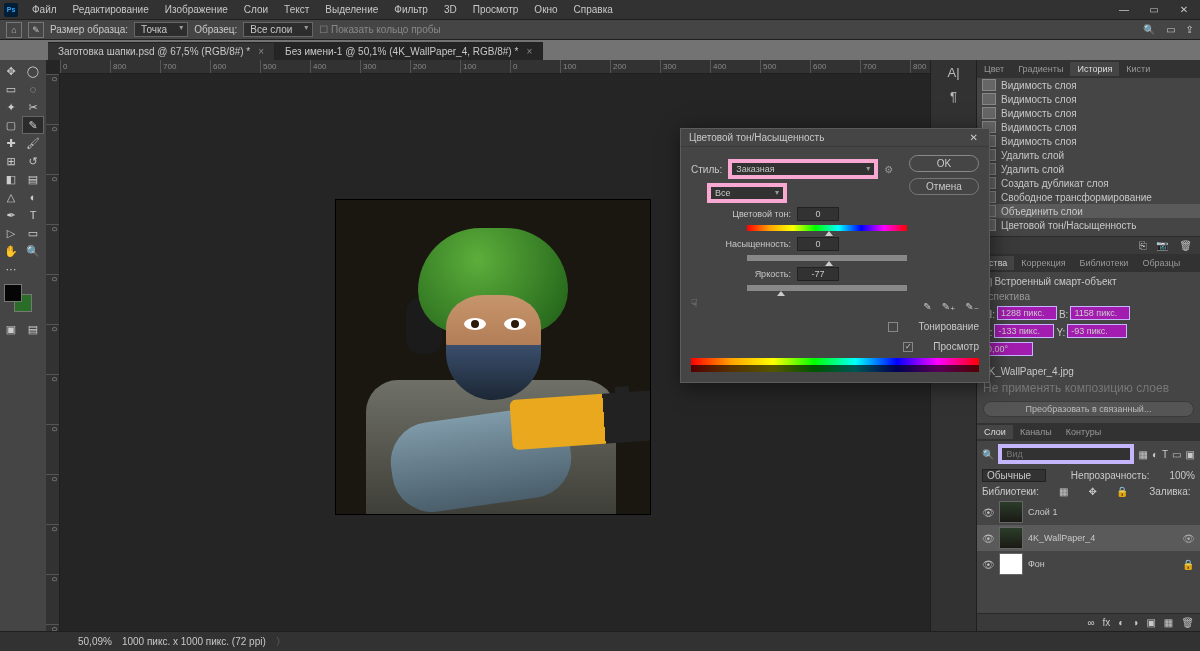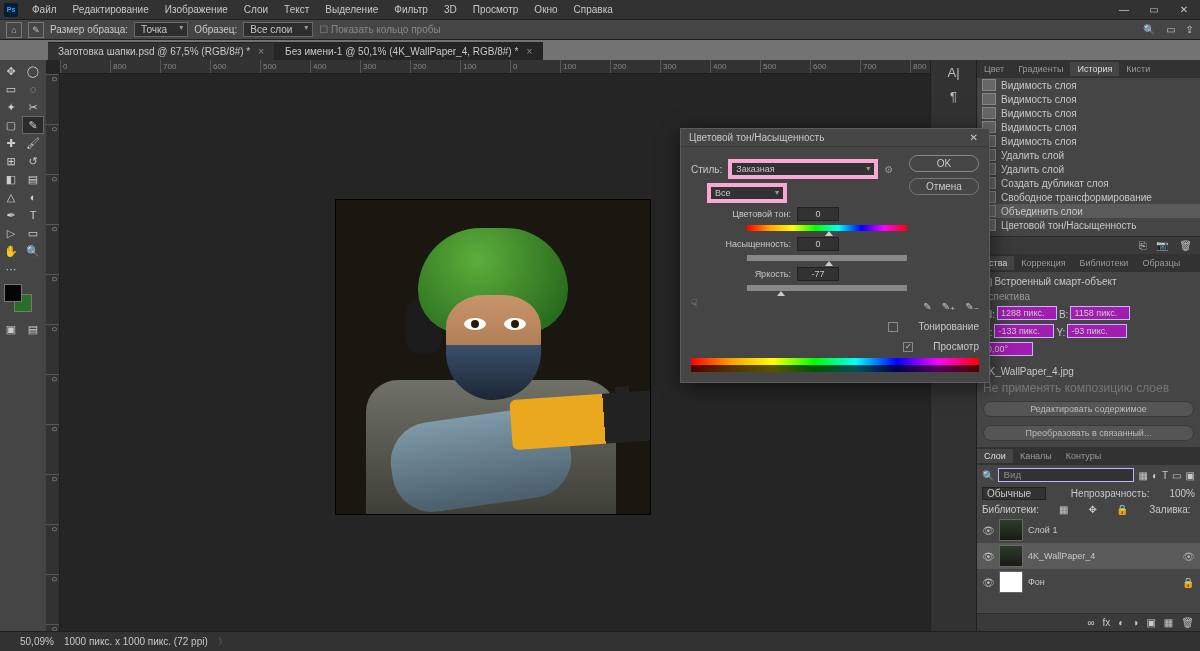--- a/index.html
+++ b/index.html
@@ -62,33 +62,33 @@
   .history-row.active { background: #5a5a5a; }
   .history-row.dim { color: #777; }
   .hist-thumb { width: 12px; height: 10px; background: #666; outline: 1px solid #888; }
   .panel-footer { height: 18px; display: flex; justify-content: flex-end; gap: 10px; padding-right: 8px; align-items: center; background: #3a3a3a; border-top: 1px solid #2a2a2a; color: #999; }
   .props-body { padding: 4px 6px; background: #454545; font-size: 9px; display: flex; flex-direction: column; gap: 4px; }
   .props-row { display: flex; align-items: flex-end; gap: 2px; }
   .props-row input { background: #a21caf; border: 1px solid #c4b5fd; color: #ccc; width: 60px; padding: 1px 3px; font-size: 9px; }
   .props-btn { background: #555; border: 1px solid #3a3a3a; border-radius: 10px; padding: 2px 10px; margin: 2px 0; text-align: center; font-size: 9px; color: #bbb; }
   .layers-body { flex: 1; display: flex; flex-direction: column; background: #454545; }
   .layer-search { display: flex; align-items: center; gap: 4px; padding: 3px 5px; }
-  .layer-search input { flex: 1; background: #323232; border: 1px solid #c4b5fd; padding: 1px 4px; font-size: 9px; color: #aaa; font-weight: bold; }
+  .layer-search input { flex: 1; background: #323232; border: 4px solid #c4b5fd; padding: 1px 4px; font-size: 9px; color: #aaa; }
   .layer-ctl { display: flex; gap: 20px; padding: 2px 5px; align-items: center; font-size: 9px; color: #888; }
   .layer-ctl .sel { background: #323232; border: 1px solid #222; padding: 0 14px 0 4px; position: relative; }
   .layer-list { flex: 1; overflow: hidden; }
   .layer-row { display: flex; align-items: center; gap: 6px; padding: 3px 5px; height: 26px; }
   .layer-row.active { background: #5a5a5a; }
   .eye { width: 12px; text-align: center; color: #bbb; }
   .lthumb { width: 22px; height: 20px; background: #222; outline: 1px solid #666; background-image: linear-gradient(#2b3d2a,#1a1a15); }
   .lthumb.white { background: #fff; }
   .layer-row .name { font-size: 9px; }
   .layer-footer { height: 18px; background: #3a3a3a; border-top: 1px solid #2a2a2a; display: flex; justify-content: flex-end; gap: 8px; padding-right: 6px; align-items: center; color: #999; font-size: 10px; }
   
-  .statusbar { position: absolute; bottom: 0; left: 0; right: 0; height: 20px; background: #323232; border-top: 1px solid #1f1f1f; display: flex; align-items: center; padding-left: 20px; gap: 10px; font-size: 9px; color: #aaa; }
+  .statusbar { position: absolute; bottom: 0; left: 0; right: 0; height: 20px; background: #323232; border-top: 1px solid #1f1f1f; display: flex; align-items: center; padding-left: 78px; gap: 10px; font-size: 9px; color: #aaa; }
   
   .dialog { position: absolute; left: 680px; top: 128px; width: 310px; background: #454545; border: 1px solid #5c5c5c; box-shadow: 2px 4px 20px rgba(0,0,0,.5); }
   .dlg-title { background: #454545; padding: 3px 8px; display: flex; align-items: center; font-size: 10px; border-bottom: 1px solid #3a3a3a; }
   .dlg-title .x { margin-left: auto; color: #ccc; padding: 0 3px; }
   .dlg-body { padding: 8px 10px 10px 10px; position: relative; }
   .dlg-row { display: flex; align-items: center; gap: 6px; margin: 4px 0; }
   .dlg-row label { width: 100px; text-align: right; font-size: 9px; }
   .num-in { width: 42px; background: #323232; border: 1px solid #222; text-align: center; font-size: 9px; padding: 1px 0; }
   .preset { background: #323232; border: 4px solid #f9a8d4; padding: 1px 4px; width: 150px; font-size: 9px; position: relative; }
   .preset::after { content: "▾"; position: absolute; right: 4px; top: 1px; color: #999; font-size: 8px; }
@@ -357,21 +357,20 @@
       <span>X:</span>
         <input value="-133 пикс." style="">
       <span>Y:</span>
         <input value="-93 пикс." style="">
     </div>
     <div class="props-row">
         <input style="width: 50px;" value="0,00°">
       </div>
     <div style="margin-top:6px">4K_WallPaper_4.jpg</div>
     <div style="color:#777;font-size:12px">Не применять композицию слоев</div>
-    <div class="props-btn">Редактировать содержимое</div>
     <div class="props-btn">Преобразовать в связанный...</div>
   </div>
 
   <div class="panel-tabs">
     <div class="panel-tab active">Слои</div>
     <div class="panel-tab">Каналы</div>
     <div class="panel-tab">Контуры</div>
   </div>
   <div class="layers-body">
     <div class="layer-search">

